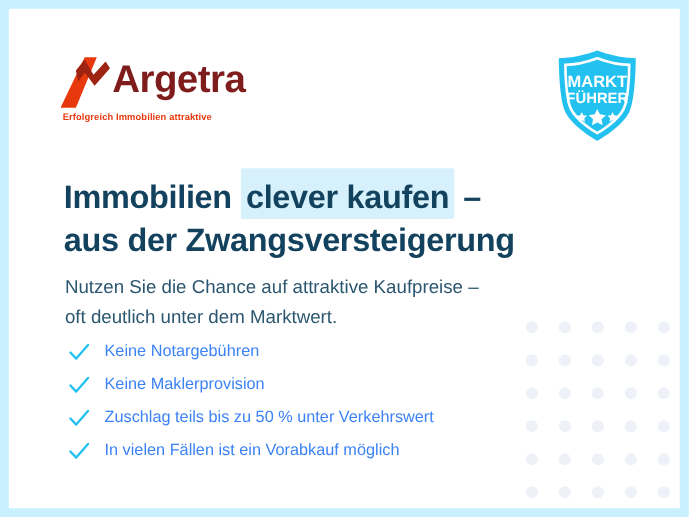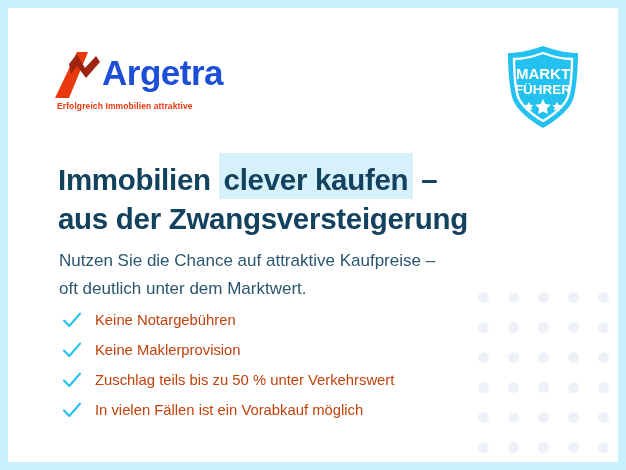--- a/index.html
+++ b/index.html
@@ -69,21 +69,21 @@
     position: absolute;
     left: 0;
     top: 0;
   }
   .logo-word {
     position: absolute;
     left: 47px;
     top: 5px;
     font-size: 35px;
     font-weight: bold;
-    color: #1d4ed8;
+    color: #7f1d1d;
     letter-spacing: -0.5px;
     line-height: 1;
     font-family: "Liberation Sans", sans-serif;
   }
   .logo-tagline {
     position: absolute;
     left: 2px;
     top: 51px;
     font-size: 8.5px;
     font-weight: bold;
@@ -153,21 +153,21 @@
     height: 22px;
     flex: 0 0 22px;
     margin-right: 12px;
     display: inline-flex;
     align-items: center;
     justify-content: center;
   }
   .bullets .check svg { display: block; }
   .bullets .btext {
     font-size: 14.8px;
-    color: #c2410c;
+    color: #3b82f6;
     line-height: 1;
   }
 </style>
 </head>
 <body>
 
 <div id="banner">
   <div id="card">
 
     <div class="dot-grid" id="dot-grid">

